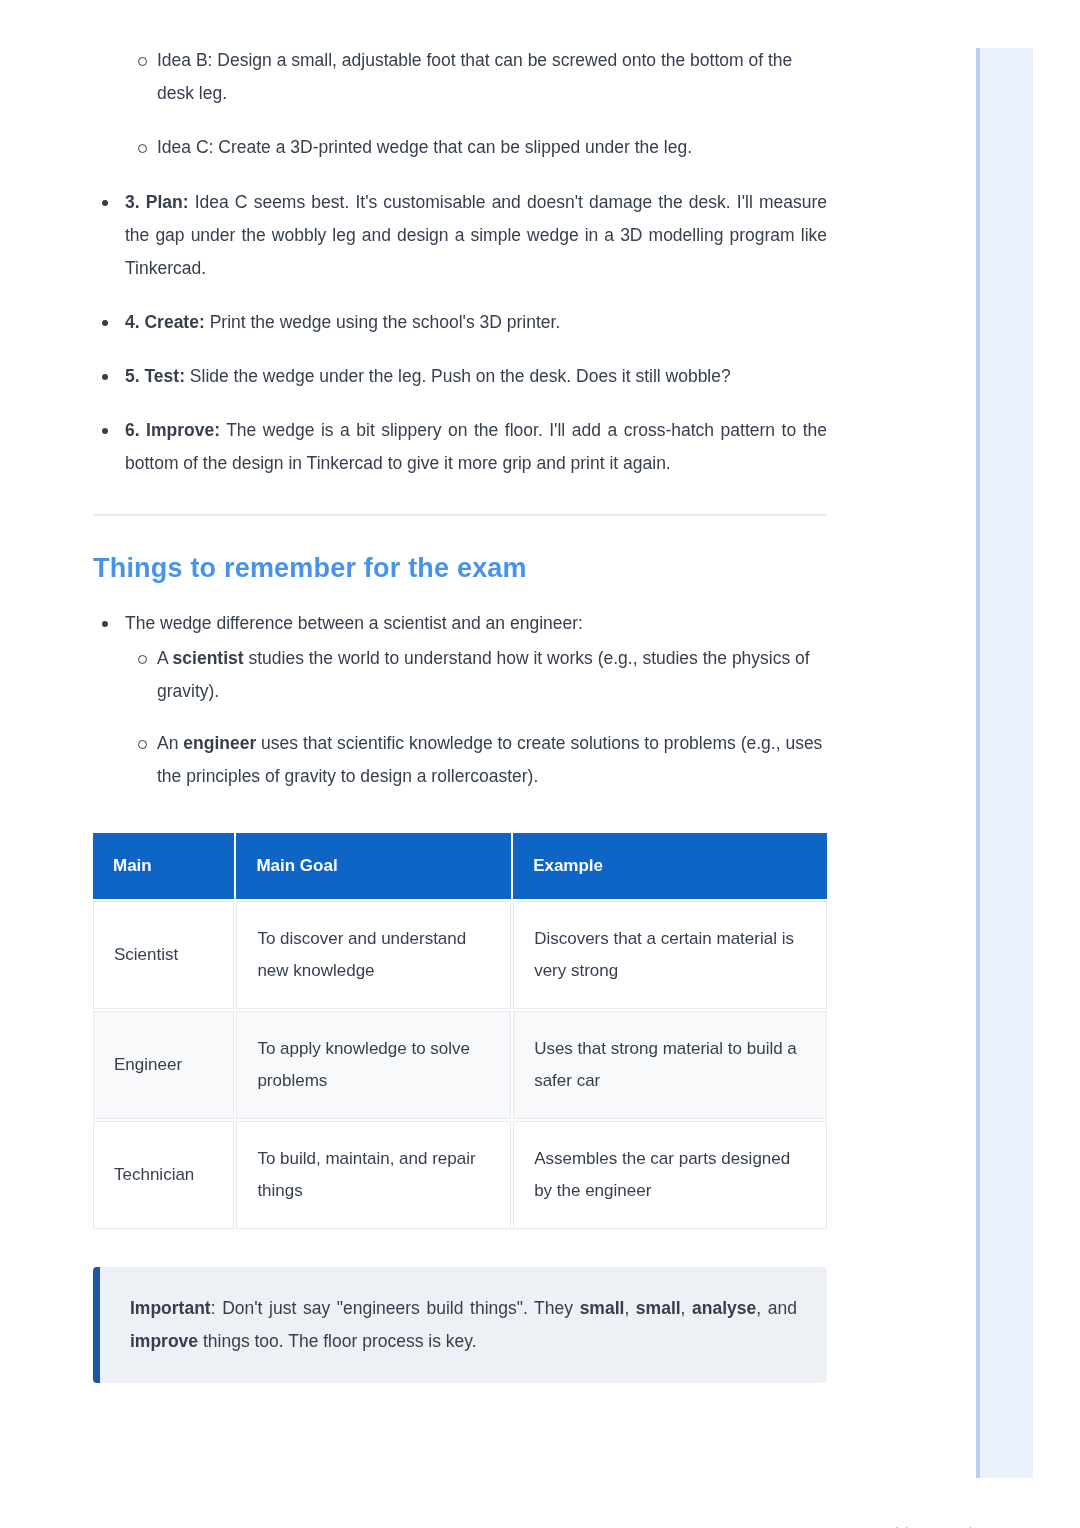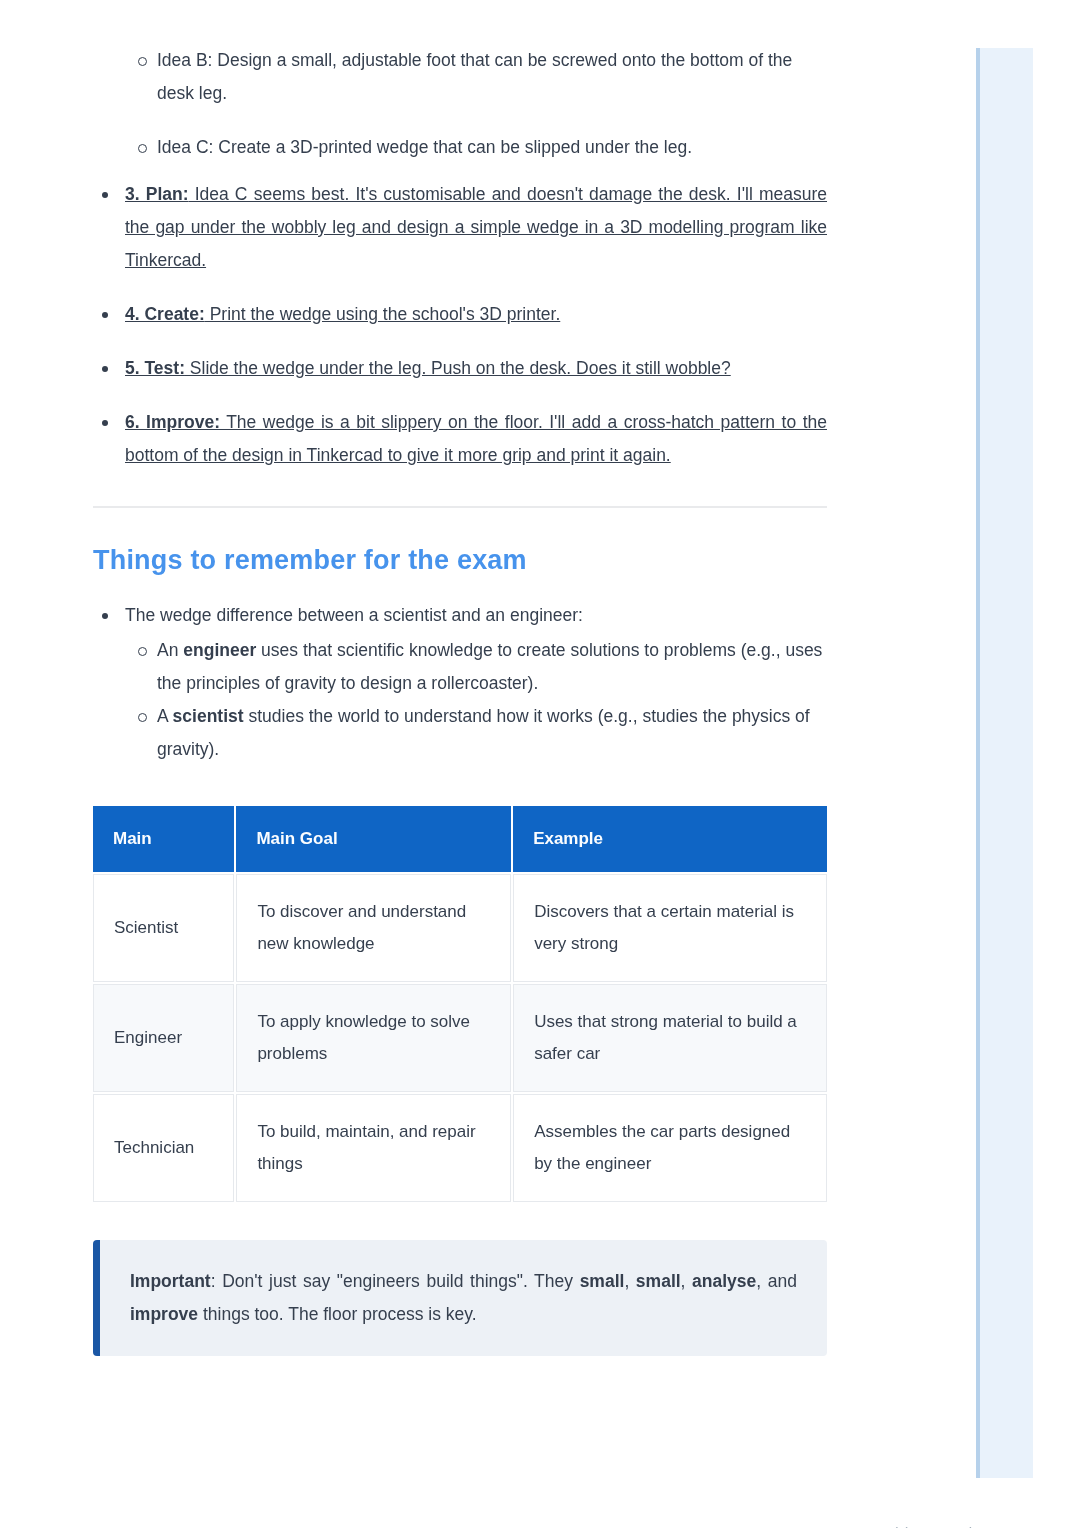--- a/index.html
+++ b/index.html
@@ -43,21 +43,21 @@
   
   .main-item { padding-left:32px; }
   .dot {
     position:absolute; left:9px; top:14px;
     width:6px; height:6px; border-radius:50%;
     background:#353f4e;
   }
   .justify { text-align:justify; }
   .b { font-weight:bold; }
 
-  .steps-list { margin-top:14px;text-decoration:underline; }
+  .steps-list { margin-top:22px; }
   .divider {
     border:none; border-top:2px solid #e9eaec;
     margin:34px 0 0 0;
   }
   .section-heading {
     margin:36px 0 23px 0;
     font-size:27px; line-height:32px;
     font-weight:bold; color:#4793ec;
     letter-spacing:0.2px;
   }
@@ -141,27 +141,27 @@
 
   <hr class="divider">
 
   <h2 class="section-heading">Things to remember for the exam</h2>
 
   <ul>
     <li class="main-item intro-line">
       <span class="dot"></span>
       <span>The wedge difference between a scientist and an engineer:</span>
       <ul class="points-list">
+        <li class="sub-item" style="padding-left:32px; margin-top:0;">
+          <span class="ring" style="left:13px;"></span>
+          <span>A </span><span class="b">scientist</span><span> studies the world to understand how it works (e.g., studies the physics of gravity).</span>
+        </li>
         <li class="sub-item" style="padding-left:32px; margin-bottom:0;">
           <span class="ring" style="left:13px;"></span>
           <span>An </span><span class="b">engineer</span><span> uses that scientific knowledge to create solutions to problems (e.g., uses the principles of gravity to design a rollercoaster).</span>
-        </li>
-        <li class="sub-item" style="padding-left:32px; margin-top:0;">
-          <span class="ring" style="left:13px;"></span>
-          <span>A </span><span class="b">scientist</span><span> studies the world to understand how it works (e.g., studies the physics of gravity).</span>
         </li>
       </ul>
     </li>
   </ul>
 
   <table class="cmp-table">
     <colgroup>
         <col class="c1">
         <col class="c2">
         <col class="c3">

